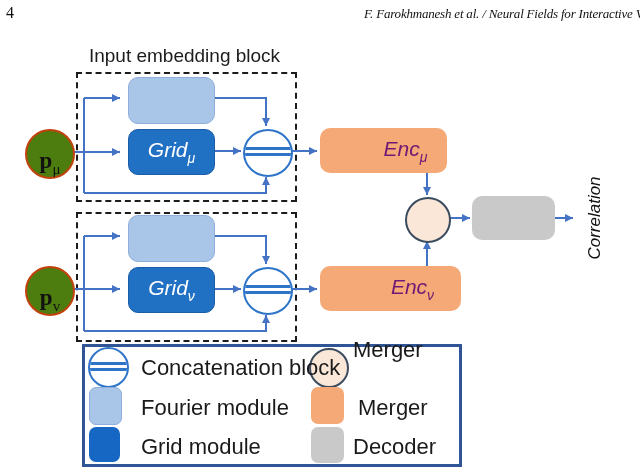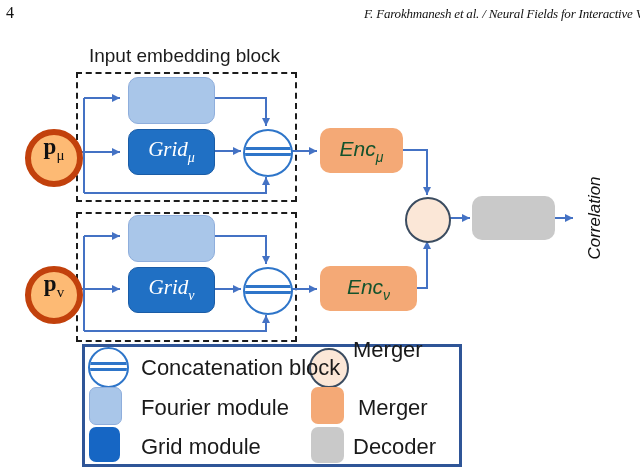--- a/index.html
+++ b/index.html
@@ -15,29 +15,29 @@
   
   #wires{left:0;top:0;z-index:1;}
 
   
   .dashed-box{border:2px dashed #1c1c1c;background:transparent;z-index:0;}
   .module-label{left:76px;top:45px;width:217px;text-align:center;font-size:19px;color:#1c1c1c;z-index:3;}
 
   
   .node{z-index:2;border-radius:10px;display:flex;align-items:center;justify-content:center;}
   .fourier{background:#A9C6E9;border:1px solid #8FAEDC;}
-  .gridbox{background:#2070C4;border:1px solid #1A5CA6;color:#ffffff;font-family:Liberation Serif, serif;}
-  .encbox{background:#F4A976;color:#14532d;}
+  .gridbox{background:#2070C4;border:1px solid #1A5CA6;color:#ffffff;}
+  .encbox{background:#F4A976;color:#701a75;padding-left:44px;}
   .decoder{background:#C9C9C9;}
   .node-label{font-style:italic;font-size:21px;line-height:1;}
   .subscr{font-size:14px;font-style:italic;vertical-align:-6px;}
 
   
-  .p-circle{z-index:2;width:46px;height:46px;border-radius:50%;background:#fdba74;
-            border:6px solid #c2410c;display:flex;align-items:flex-start;justify-content:center;}
+  .p-circle{z-index:2;width:46px;height:46px;border-radius:50%;background:#4d7c0f;
+            border:2px solid #c2410c;display:flex;align-items:flex-end;justify-content:center;}
   .p-label{font-family:"Liberation Serif",serif;font-weight:bold;font-size:23px;line-height:1;color:#111;}
   .p-sub{font-family:"Liberation Serif",serif;font-size:15px;vertical-align:-6px;font-weight:normal;}
 
   .concat-circle{z-index:2;border-radius:50%;background:#fff;border:2.5px solid #2E75C9;overflow:hidden;}
   .concat-line{position:absolute;left:0;right:0;height:2.5px;background:#2E75C9;}
 
   .merger-circle{z-index:2;border-radius:50%;background:#FBE7D7;border:2px solid #3B4C60;}
 
   
   .correlation{left:530px;top:208px;width:130px;text-align:center;font-style:italic;

